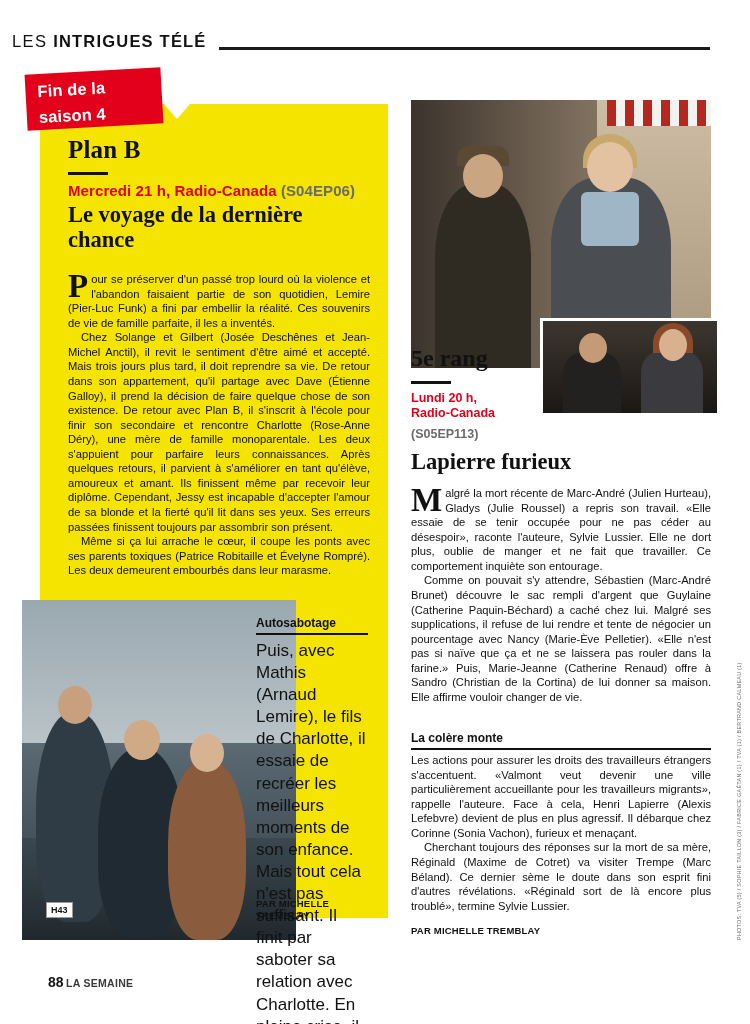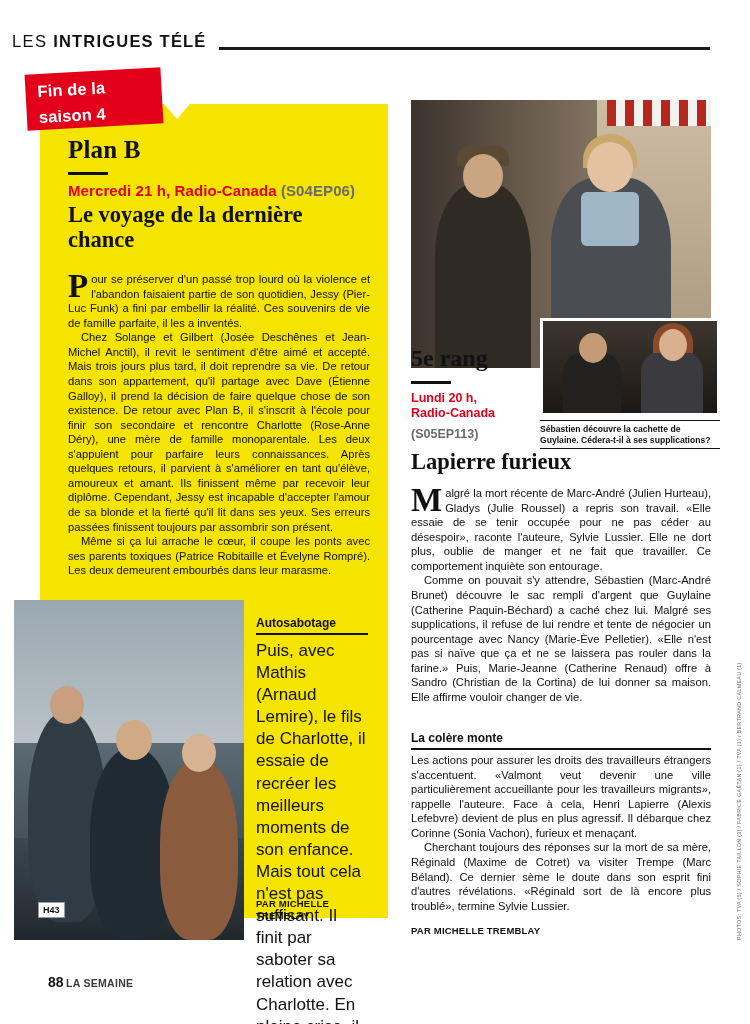--- a/index.html
+++ b/index.html
@@ -102,22 +102,22 @@
   .dropcap {
     float:left;
     font-family:"Liberation Serif", serif;
     font-size:33px; line-height:25px;
     font-weight:700;
     padding:2px 3px 0 0;
   }
 
   
   .photo-left {
-    position:absolute; left:14px; top:600px;
-    width:230px; height:340px;
+    position:absolute; left:22px; top:600px;
+    width:274px; height:340px;
     background:linear-gradient(#7d8d96 0%, #5e6d77 38%, #2f3a41 100%);
     overflow:hidden;
   }
   .photo-left .sky {
     position:absolute; left:0; top:0; width:100%; height:42%;
     background:linear-gradient(#9aa8b0, #b9c3c8);
   }
   .photo-left .ground {
     position:absolute; left:0; bottom:0; width:100%; height:30%;
     background:linear-gradient(#3b4850, #20282d);
@@ -294,21 +294,21 @@
 
   <div class="planb-title">Plan B</div>
   <div class="planb-rule"></div>
   <div class="planb-sched">
     <span>Mercredi 21 h, Radio-Canada</span>
     <span class="ep">(S04EP06)</span>
   </div>
   <div class="planb-head">Le voyage de la dernière chance</div>
 
   <div class="planb-body">
-    <p class="first"><span class="dropcap">P</span><span>our se préserver d'un passé trop lourd où la violence et l'abandon faisaient partie de son quotidien, Jessy (Pier-Luc Funk) a fini par embellir la réalité. Ces souvenirs de vie de famille parfaite, il les a inventés.</span></p>
+    <p class="first"><span class="dropcap">P</span><span>our se préserver d'un passé trop lourd où la violence et l'abandon faisaient partie de son quotidien, Lemire (Pier-Luc Funk) a fini par embellir la réalité. Ces souvenirs de vie de famille parfaite, il les a inventés.</span></p>
     <p><span>Chez Solange et Gilbert (Josée Deschênes et Jean-Michel Anctil), il revit le sentiment d'être aimé et accepté. Mais trois jours plus tard, il doit reprendre sa vie. De retour dans son appartement, qu'il partage avec Dave (Étienne Galloy), il prend la décision de faire quelque chose de son existence. De retour avec Plan B, il s'inscrit à l'école pour finir son secondaire et rencontre Charlotte (Rose-Anne Déry), une mère de famille monoparentale. Les deux s'appuient pour parfaire leurs connaissances. Après quelques retours, il parvient à s'améliorer en tant qu'élève, amoureux et amant. Ils finissent même par recevoir leur diplôme. Cependant, Jessy est incapable d'accepter l'amour de sa blonde et la fierté qu'il lit dans ses yeux. Ses erreurs passées finissent toujours par assombrir son présent.</span></p>
     <p><span>Même si ça lui arrache le cœur, il coupe les ponts avec ses parents toxiques (Patrice Robitaille et Évelyne Rompré). Les deux demeurent embourbés dans leur marasme.</span></p>
   </div>
 
   <div class="photo-left">
     <div class="sky"></div>
     <div class="ground"></div>
     <div class="fig fig1">
         <div class="head"></div>
       </div>
@@ -347,21 +347,20 @@
   <div class="photo-inset">
     <div class="pi-bg"></div>
     <div class="pi-m">
         <div class="head"></div>
       </div>
     <div class="pi-w">
         <div class="hair"></div>
         <div class="head"></div>
       </div>
   </div>
-  <div class="caption-inset">Sébastien découvre la cachette de Guylaine. Cédera-t-il à ses supplications?</div>
 
   <div class="rang-title"><span>5e rang</span></div>
   <div class="rang-rule"></div>
   <div class="rang-sched">
     <div>Lundi 20 h,</div>
     <div>Radio-Canada</div>
   </div>
   <div class="rang-ep">(S05EP113)</div>
   <div class="rang-head">Lapierre furieux</div>
 

